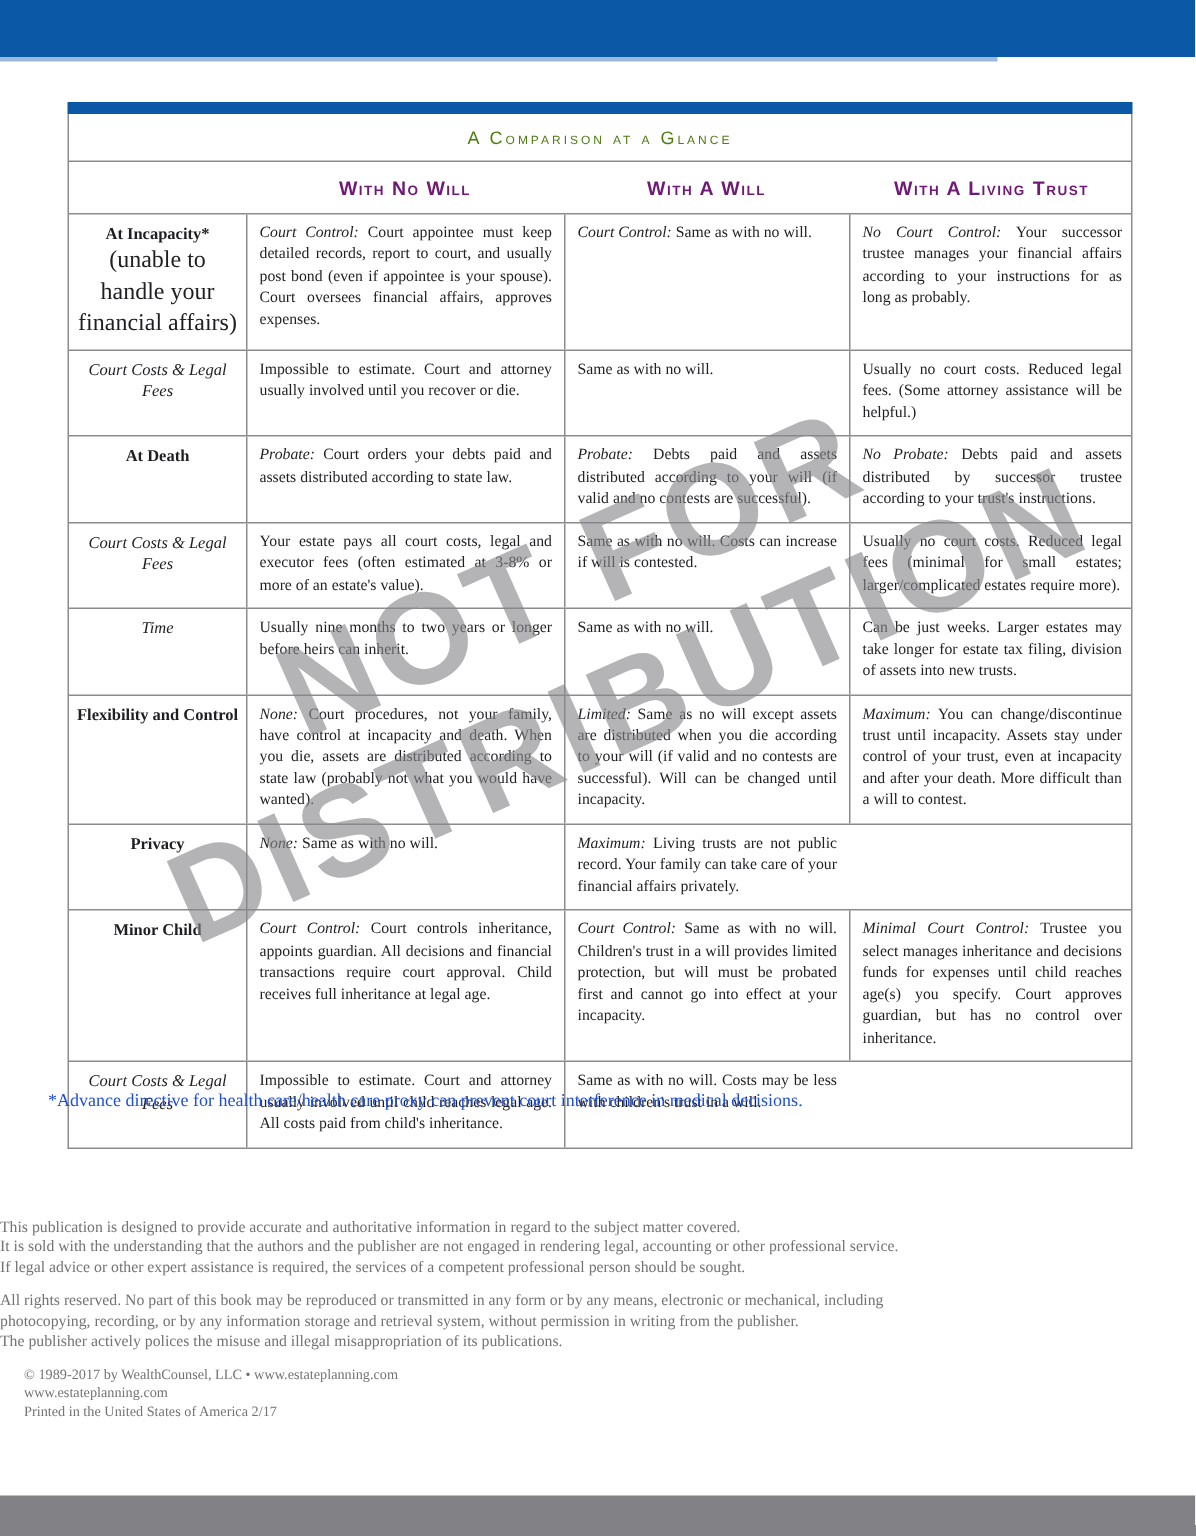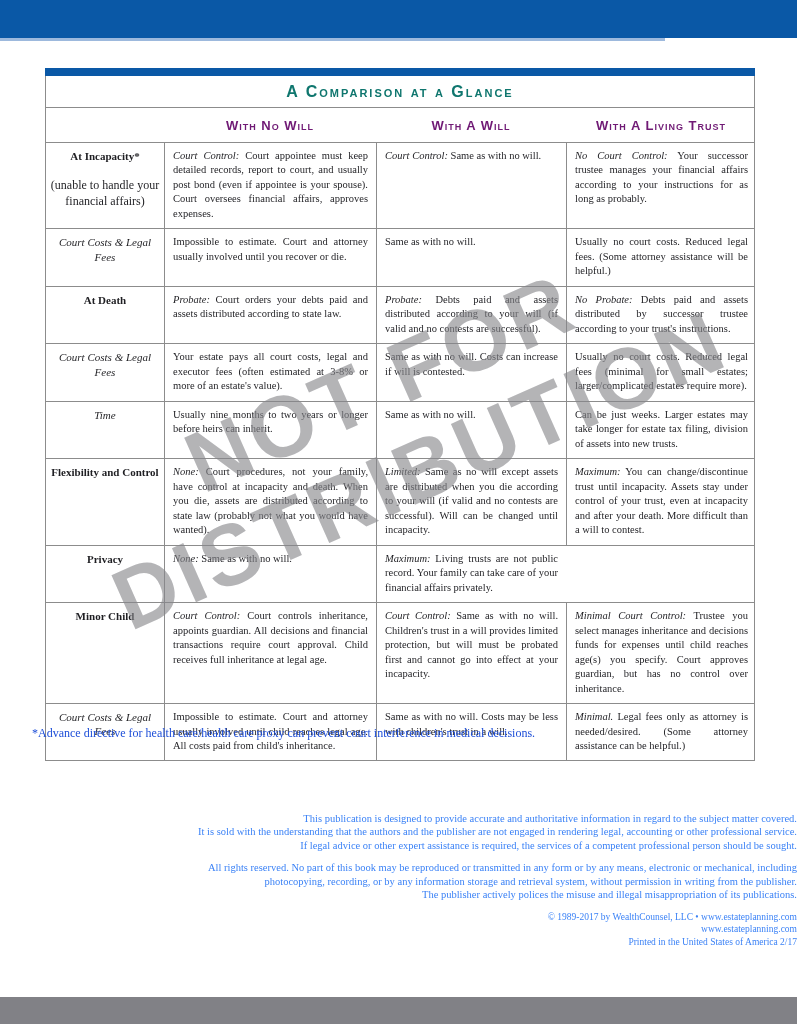--- a/index.html
+++ b/index.html
@@ -12,54 +12,54 @@
   .top-bar { position:absolute; left:0; top:0; width:797px; height:38px; background:#0a58a6; }
   .top-bar-underline { position:absolute; left:0; top:38px; width:665px; height:3px; background:#9db9dd; }
   .bottom-band { position:absolute; left:0; top:997px; width:797px; height:27px; background:#818186; }
 
   .table-area { position:absolute; left:45px; top:68px; width:710px; }
   .table-bluebar { width:100%; height:8px; background:#0a58a6; }
   .tbl { border:1.5px solid #8c8c8c; border-top:none; background:#fff; }
 
   .title-row { text-align:center; padding:7px 0 6px; border-bottom:1px solid #8c8c8c; }
   .tbl-title {
-    font-family:"Liberation Sans", sans-serif; font-weight:bold;
-    font-variant:small-caps; font-size:16px; letter-spacing:2px; color:#0f766e;
+    font-family:"Liberation Sans", sans-serif; font-weight:normal;
+    font-variant:small-caps; font-size:12px; letter-spacing:2px; color:#4d7c0f;
   }
   .header-row { display:grid; grid-template-columns:118px 212px 190px 190px; border-bottom:1px solid #8c8c8c; }
   .header-cell {
     text-align:center; padding:10px 2px 9px;
     font-family:"Liberation Sans", sans-serif; font-weight:bold;
     font-variant:small-caps; font-size:13px; letter-spacing:1px; color:#701a75;
   }
   .row { display:grid; grid-template-columns:118px 212px 190px 190px; border-bottom:1px solid #8c8c8c; }
   .row:last-child { border-bottom:none; }
   .label-cell {
     text-align:center; padding:6px 4px; font-size:11px; line-height:1.3;
   }
   .label-bold .row-label { font-weight:bold; }
   .label-italic .row-label { font-style:italic; }
-  .label-sub { display:block; font-size:12px; margin-top:15px; }
+  .label-sub { display:block; font-size:16px; margin-top:1px; }
   .cell {
     border-left:1px solid #8c8c8c; padding:6px 8px 7px;
     font-size:10.5px; line-height:1.38; text-align:justify;
   }
   .lead { font-style:italic; }
 
   .watermark {
     position:absolute; left:40px; top:330px; width:720px;
     text-align:center; transform:rotate(-24deg);
     font-family:"Liberation Sans", sans-serif; font-weight:bold;
     font-size:86px; line-height:1.12; letter-spacing:4px;
     color:#87878b; opacity:0.62; pointer-events:none; white-space:nowrap;
   }
 
   .footnote { position:absolute; left:32px; top:726px; width:730px; font-size:12px; color:#1d4ed8; }
 
-  .footer { position:absolute; left:0; top:812px; width:797px; text-align:right; color:#3b82f6; }
+  .footer { position:absolute; left:0; top:812px; width:797px; text-align:left; color:#737373; }
   .footer .line { font-size:10.5px; line-height:1.28; }
   .footer .gap { height:9px; }
   .footer .small { font-size:9.5px; line-height:1.35;padding-left:16px; }
 </style>
 </head>
 <body>
 
 <div class="page">
   <div class="top-bar"></div>
   <div class="top-bar-underline"></div>
@@ -174,22 +174,20 @@
       </div>
 
       <div class="row label-italic">
         <div class="label-cell">
           <span class="row-label">Court Costs &amp; Legal Fees</span>
         </div>
         <div class="cell"><span class="lead"></span>
           <span>Impossible to estimate. Court and attorney usually involved until child reaches legal age.  All costs paid from child's inheritance.</span></div>
         <div class="cell"><span class="lead"></span>
           <span>Same as with no will. Costs may be less with children's trust in a will.</span></div>
-        <div class="cell"><span class="lead">Minimal.</span>
-          <span>Legal fees only as attorney is needed/desired. (Some attorney assistance can be helpful.)</span></div>
       </div>
     </div>
   </div>
 
   <div class="watermark">
     <div>NOT FOR</div>
     <div>DISTRIBUTION</div>
   </div>
 
   <div class="footnote">*Advance directive for health care/health care proxy can prevent court interference in medical decisions.</div>

